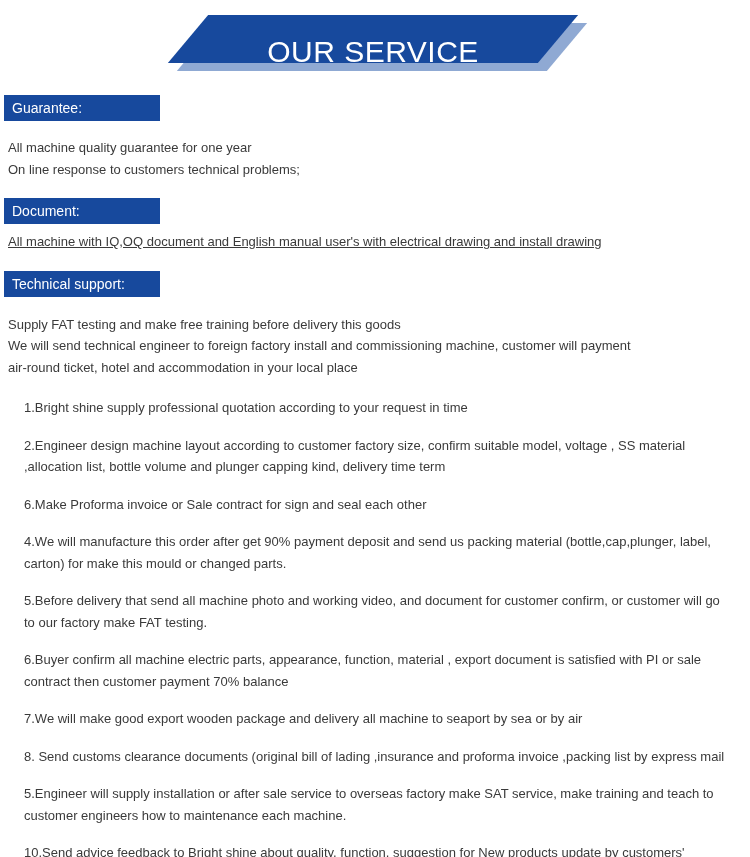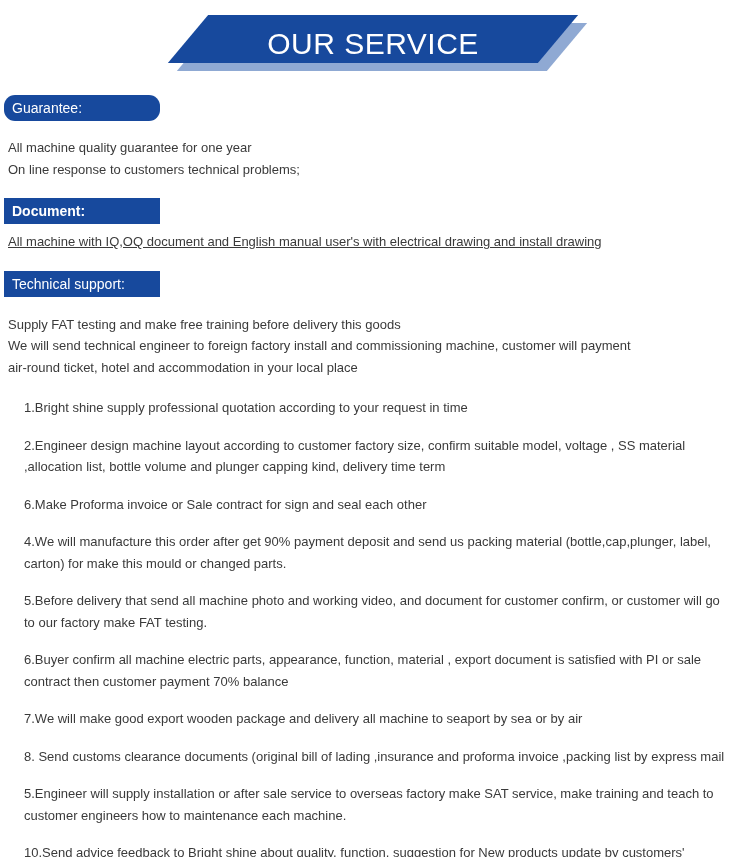--- a/index.html
+++ b/index.html
@@ -19,21 +19,21 @@
     position: absolute; top: 0; left: 0; width: 100%; height: 100%;
     background: var(--shadow, #8fa9d3);
     transform: translate(9px, 8px) skewX(-40deg);
   }
   .banner-face {
     position: absolute; top: 0; left: 0; width: 100%; height: 100%;
     background: var(--blue, #17499d);
     transform: skewX(-40deg);
   }
   .banner-text {
-    position: absolute; top: 0; left: 0; width: 100%; height: 100%;
+    position: absolute; top: 8px; left: 0; width: 100%; height: 100%;
     display: flex; align-items: center; justify-content: center;
     padding-top: 10px;
     color: var(--header_text, #ffffff);
     font-size: 30px;
     letter-spacing: 0.5px;
     white-space: nowrap;
   }
 
   
   .hbox {
@@ -53,23 +53,23 @@
   
   .body-text {
     margin-left: 8px;
     margin-right: 8px;
     font-size: 13px;
     line-height: 21.5px;
   }
   .body-text p { margin: 16px; }
 
   
-  .mt-guarantee-box { margin-top: 32px; border-radius: 11px; }
+  .mt-guarantee-box { margin-top: 32px; }
   .mt-guarantee-txt { margin-top: 16px; }
-  .mt-document-box  { margin-top: 18px; font-weight: bold; }
+  .mt-document-box  { margin-top: 18px; }
   .mt-document-txt  { margin-top: 7px; text-decoration: underline; }
   .mt-technical-box { margin-top: 18px; }
   .mt-technical-txt { margin-top: 17px; }
   .mt-procedure-box { margin-top: 19px; }
   .mt-procedure-lst { margin-top: 19px; }
 </style>
 </head>
 <body>
 
 <div class="page">

